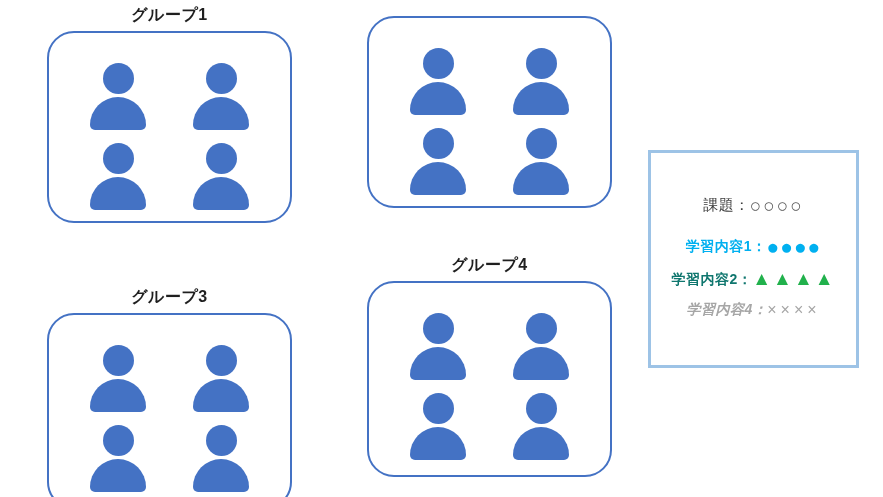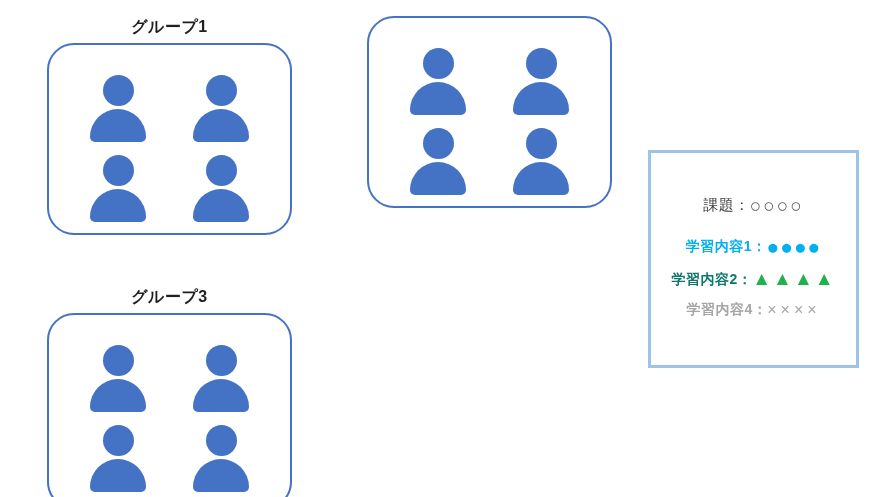--- a/index.html
+++ b/index.html
@@ -2,21 +2,21 @@
 <html style="--person: #4472C4; --group-border: #4472C4; --legend-border: #9DC3E6;"><head>
 <meta charset="utf-8">
 <style>
   html,body{margin:0;padding:0;background:#ffffff;}
   .canvas{
     position:relative;width:883px;height:497px;background:#ffffff;overflow:hidden;
     font-family:"Liberation Sans","DejaVu Sans",sans-serif;
   }
   
   .group-wrap{position:absolute;width:245px;}
-  #group-1{left:47px;top:16px;}
+  #group-1{left:47px;top:4px;}
   #group-2{left:367px;top:16px;}
   #group-3{left:47px;top:254px;margin-top:32px;}
   #group-4{left:367px;top:254px;}
   .group-title{
     text-align:center;font-size:16px;font-weight:bold;color:#1f1f1f;
     height:22px;line-height:22px;margin-bottom:5px;letter-spacing:.5px;
   }
   .group-box{
     box-sizing:border-box;height:192px;border:2.5px solid var(--group-border);
     border-radius:27px;background:#ffffff;
@@ -109,33 +109,54 @@
           <div class="head"></div>
           <div class="body-shape"></div>
         </div>
         <div class="person">
           <div class="head"></div>
           <div class="body-shape"></div>
         </div>
       </div>
   </div>
 
+  <div class="group-wrap row2" id="group-4">
+    <div class="group-title">グループ4</div>
+    <div class="group-box">
+        <div class="person">
+          <div class="head"></div>
+          <div class="body-shape"></div>
+        </div>
+        <div class="person">
+          <div class="head"></div>
+          <div class="body-shape"></div>
+        </div>
+        <div class="person">
+          <div class="head"></div>
+          <div class="body-shape"></div>
+        </div>
+        <div class="person">
+          <div class="head"></div>
+          <div class="body-shape"></div>
+        </div>
+      </div>
+  </div>
 
   <div class="legend">
     <div class="legend-row task">
       <span class="legend-label" style="color: rgb(61, 61, 61);">課題：</span>
       <span class="legend-symbols" style="color: rgb(89, 89, 89);">○○○○</span>
     </div>
     <div class="legend-row sym-circle">
       <span class="legend-label" style="color: rgb(0, 176, 240);">学習内容1：</span>
       <span class="legend-symbols" style="color: rgb(0, 176, 240);">●●●●</span>
     </div>
     <div class="legend-row sym-triangle">
       <span class="legend-label" style="color: #0f766e;">学習内容2：</span>
       <span class="legend-symbols" style="color: rgb(33, 177, 76);">▲▲▲▲</span>
     </div>
     <div class="legend-row sym-cross">
-      <span class="legend-label" style="color: rgb(166, 166, 166);">学習内容4：</span>
+      <span class="legend-label" style="color: rgb(166, 166, 166); font-style: italic;">学習内容4：</span>
       <span class="legend-symbols" style="color: rgb(166, 166, 166);">××××</span>
     </div>
   </div>
 
 </div>
 
 </body></html>

